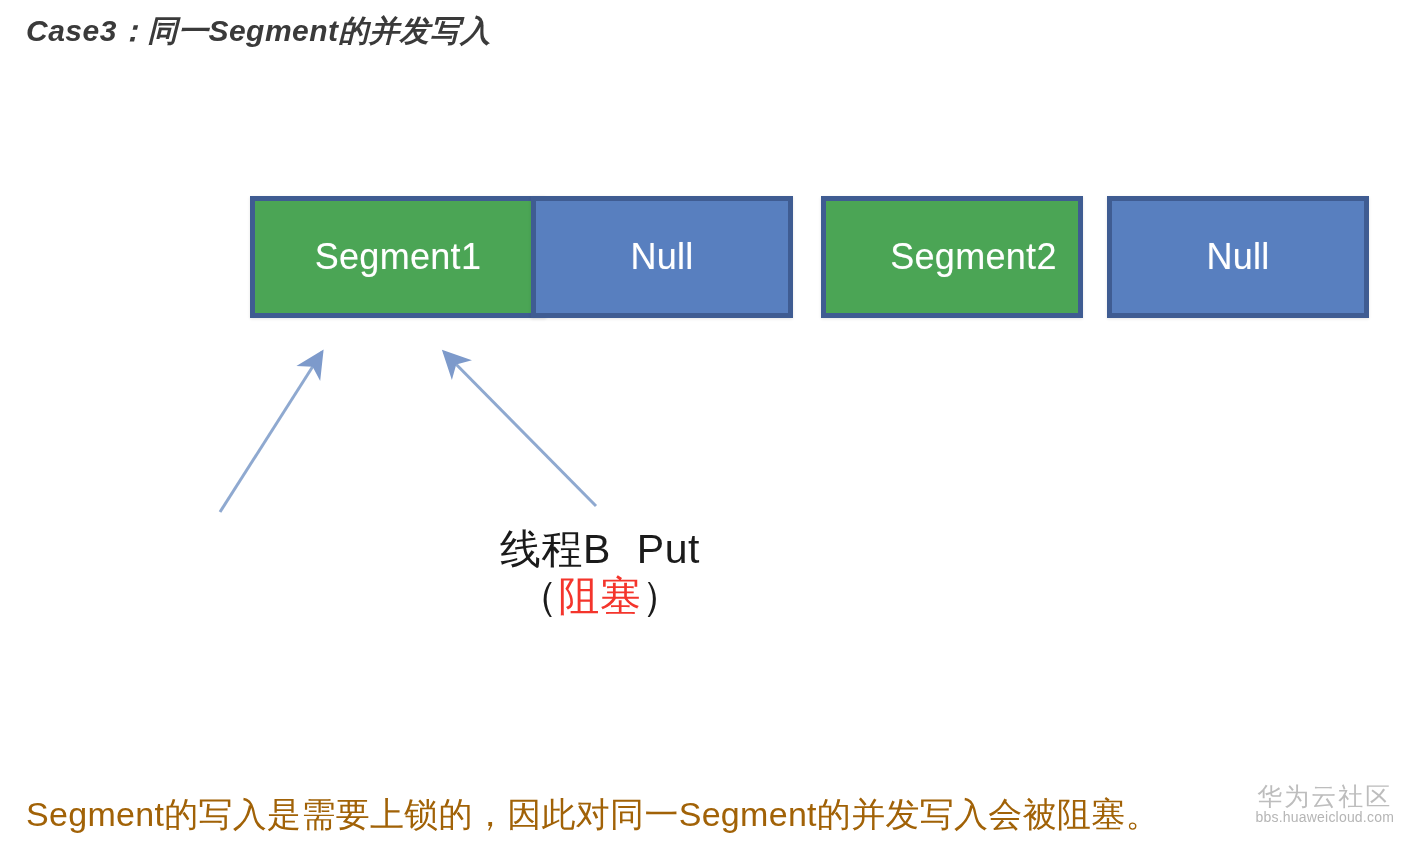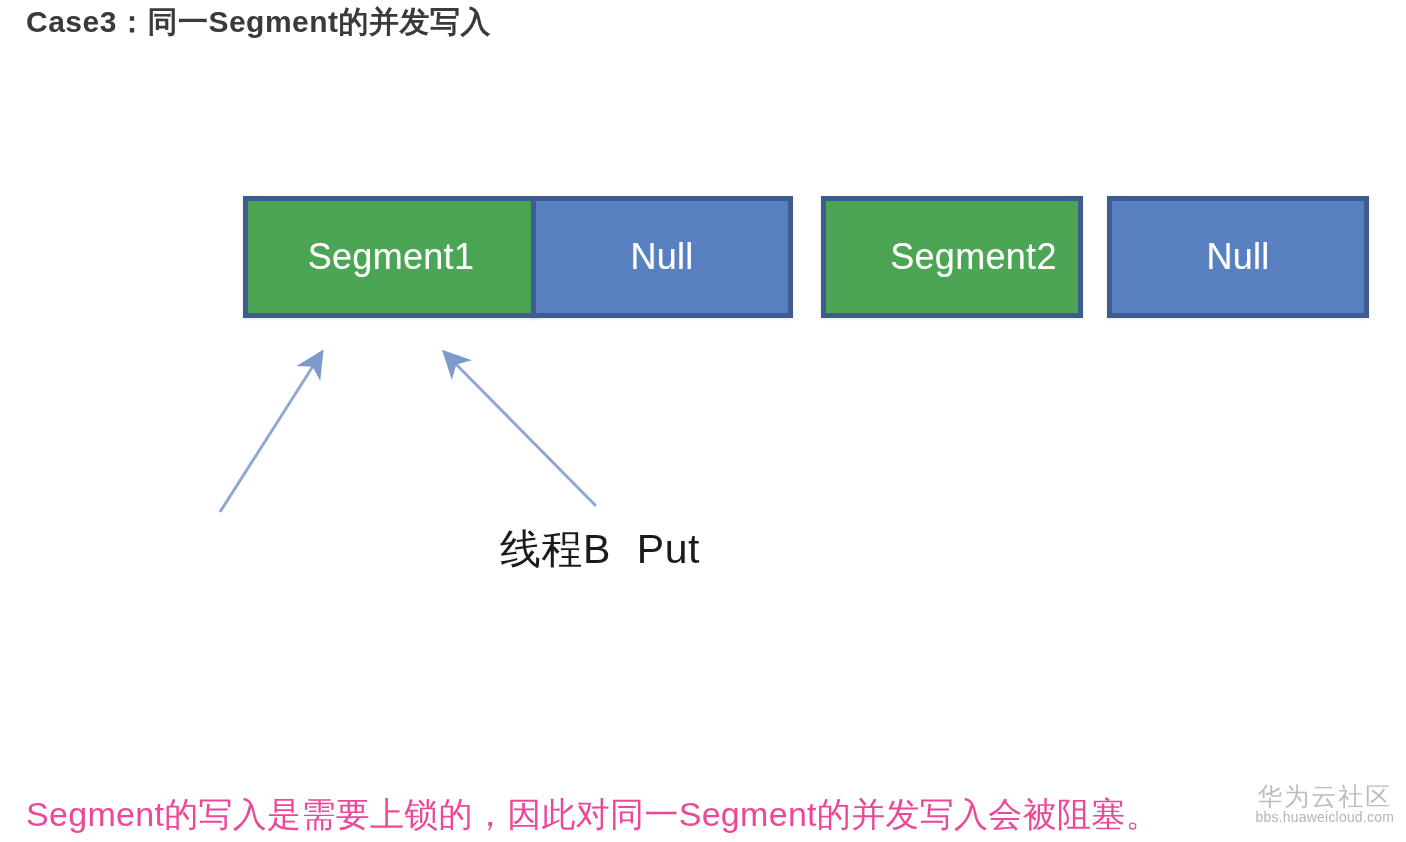--- a/index.html
+++ b/index.html
@@ -13,26 +13,27 @@
     position: relative;
     overflow: hidden;
     font-family: "Liberation Sans", "DejaVu Sans", sans-serif;
     -webkit-font-smoothing: antialiased;
   }
 
   
   #slide-title {
     position: absolute;
     left: 26px;
-    top: 2px;
+    top: 11px;
     font-size: 30px;
     font-weight: bold;
     color: #3a3a3a;
     letter-spacing: 0.5px;
     white-space: nowrap;
+    font-style: italic;
   }
 
   
   #segment-row {
     position: absolute;
     left: 243px;
     top: 196px;
     width: 1126px;
     height: 122px;
   }
@@ -53,21 +54,21 @@
     font-weight: 400;
     letter-spacing: 0.3px;
     line-height: 1;
     text-shadow: 0 0 1px rgba(255,255,255,0.35);
   }
   .seg-green { background: #4aa css; }
   .seg-green { background: #4ba555; }
   .seg-blue  { background: #587fbf; }
 
   
-  #box-0 { left: 0px;   width: 296px; }
+  #box-0 { left: 7px;   width: 296px; }
   #box-1 { left: 288px; width: 262px; }
   #box-2 { left: 578px; width: 262px; }
   #box-3 { left: 864px; width: 262px; }
 
   
   #arrow-layer {
     position: absolute;
     left: 0;
     top: 0;
     width: 1406px;
@@ -102,21 +103,21 @@
   }
   #thread-a { left: 65px; top: 528px; }
   #thread-b { left: 500px; top: 528px; text-align: center; }
 
   
   #caption {
     position: absolute;
     left: 26px;
     top: 792px;
     font-size: 34px;
-    color: #ec4899;
+    color: #a16207;
     letter-spacing: 0.3px;
     white-space: nowrap;
   }
 
   
   #watermark {
     position: absolute;
     right: 12px;
     top: 783px;
     text-align: center;
@@ -174,20 +175,23 @@
   <line id="arrow-b" x1="596" y1="506" x2="444" y2="352" stroke="#8fa9d0" stroke-width="3" marker-end="url(#arrowhead)"></line>
 </svg>
 
 <div class="thread-block" id="thread-a">
 </div>
 
 <div class="thread-block" id="thread-b">
   <div class="thread-line1">
     <span>线程B</span><span class="gap"></span><span>Put</span>
   </div>
+  <div class="thread-line2">
+    <span>（</span><span class="state" style="color: rgb(244, 53, 44);">阻塞</span><span>）</span>
+  </div>
 </div>
 
 <div id="caption">Segment的写入是需要上锁的，因此对同一Segment的并发写入会被阻塞。</div>
 
 <div id="watermark">
   <span class="wm-cn">华为云社区</span>
   <span class="wm-url">bbs.huaweicloud.com</span>
 </div>
 
 </body></html>

